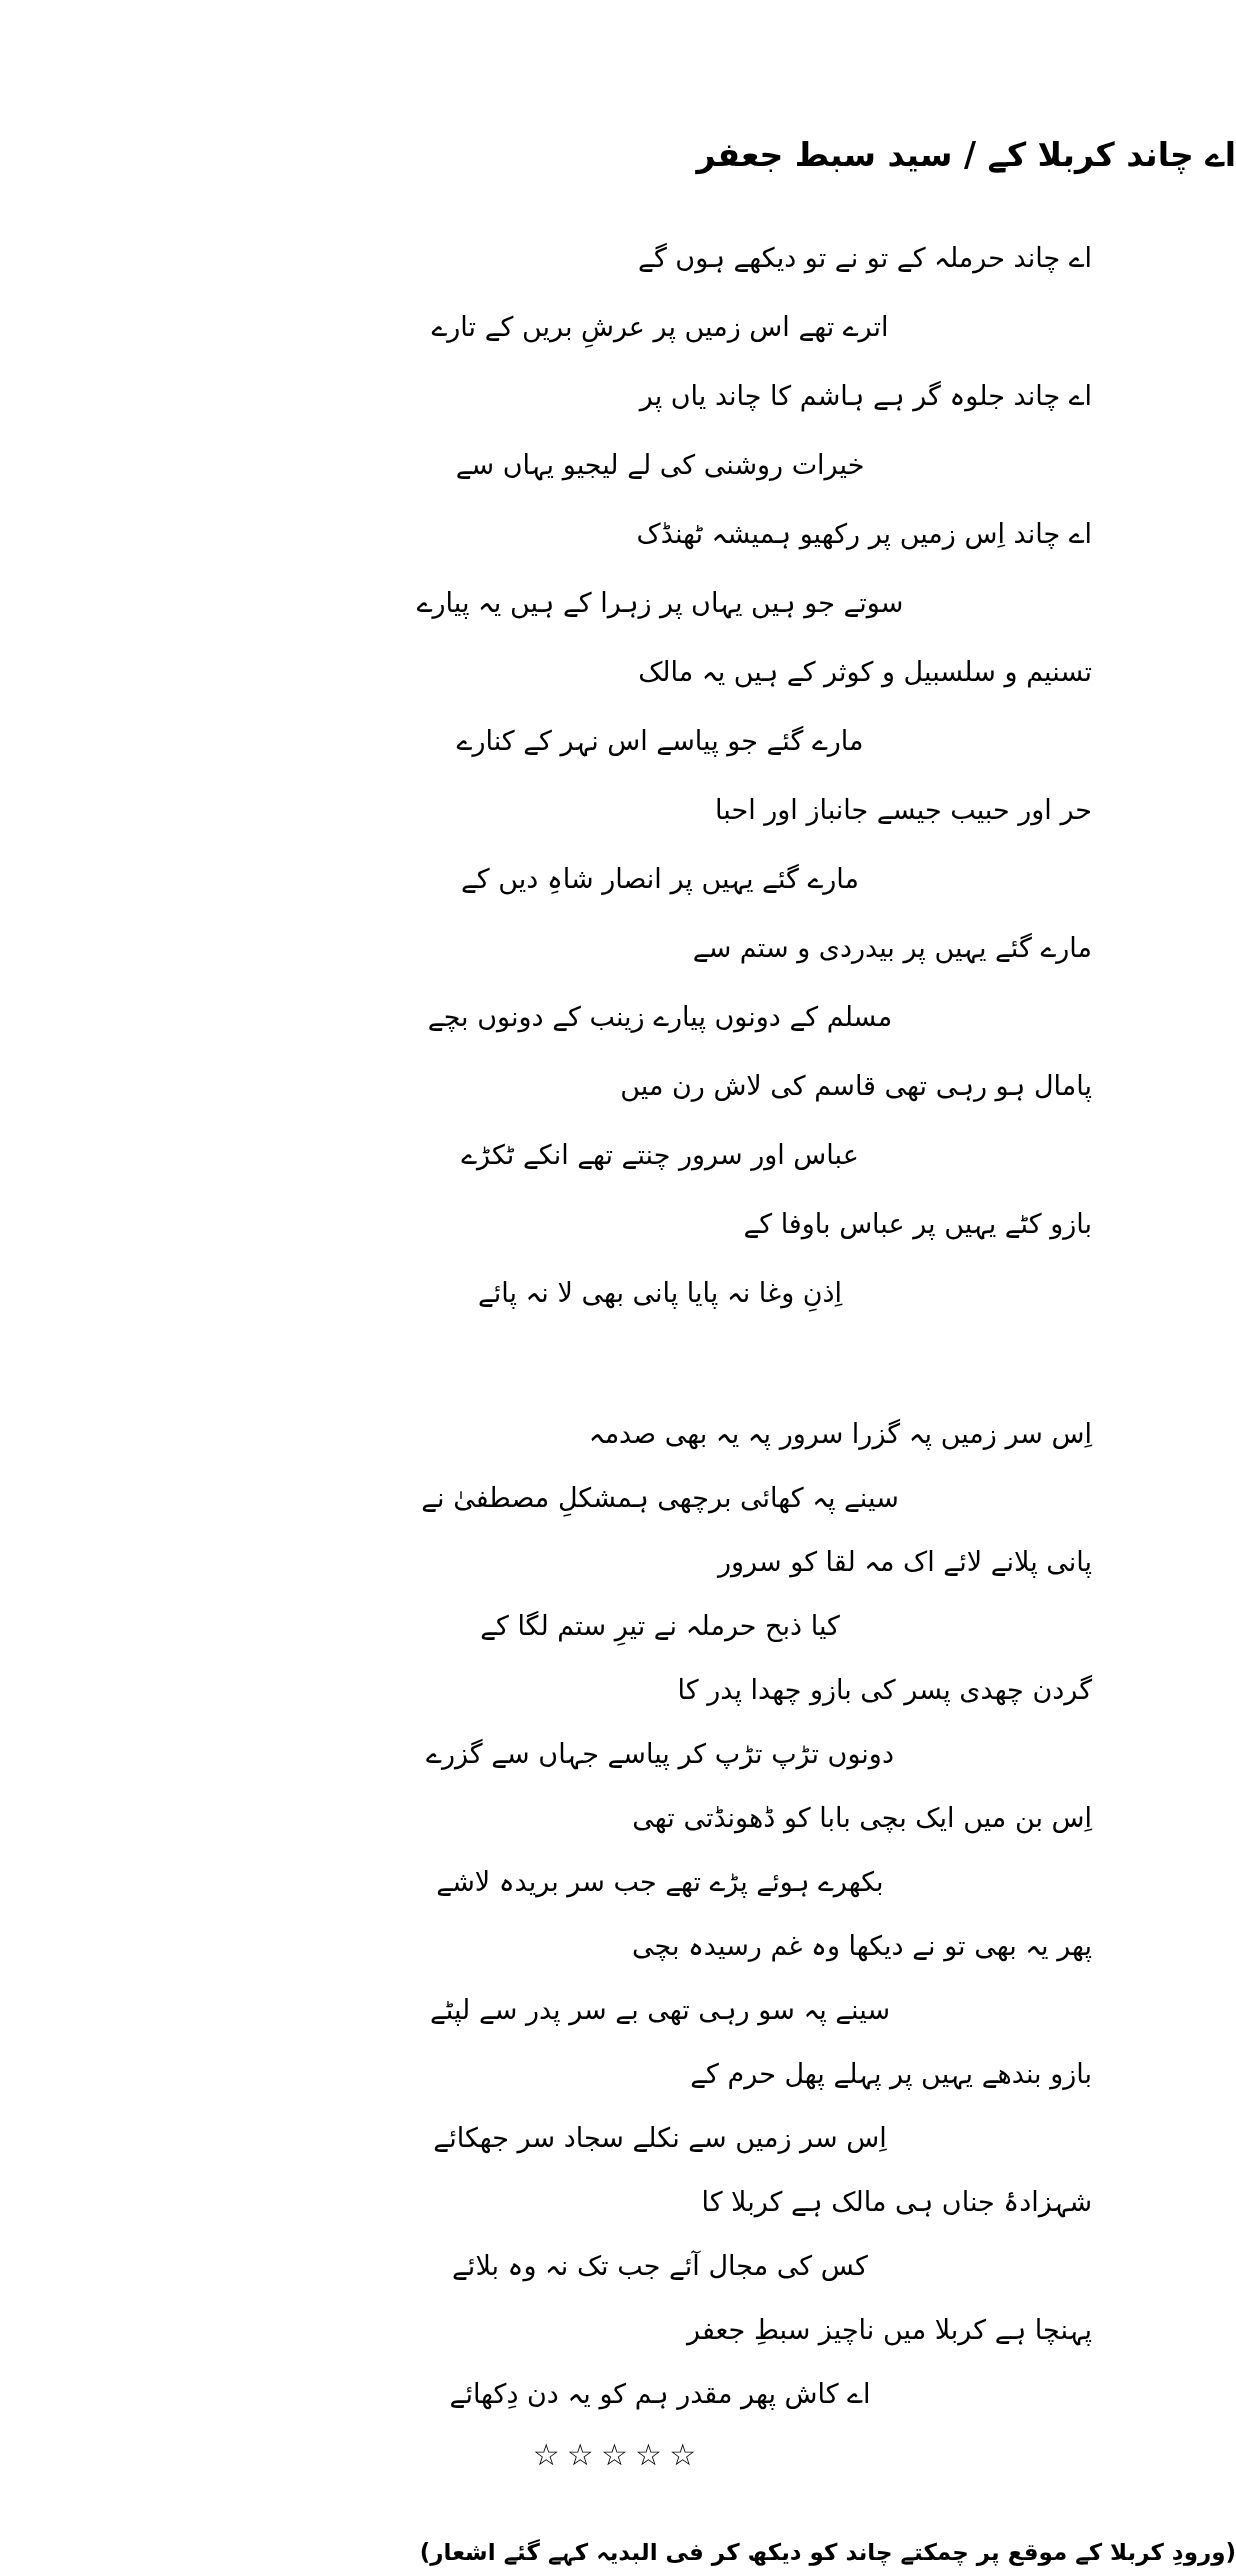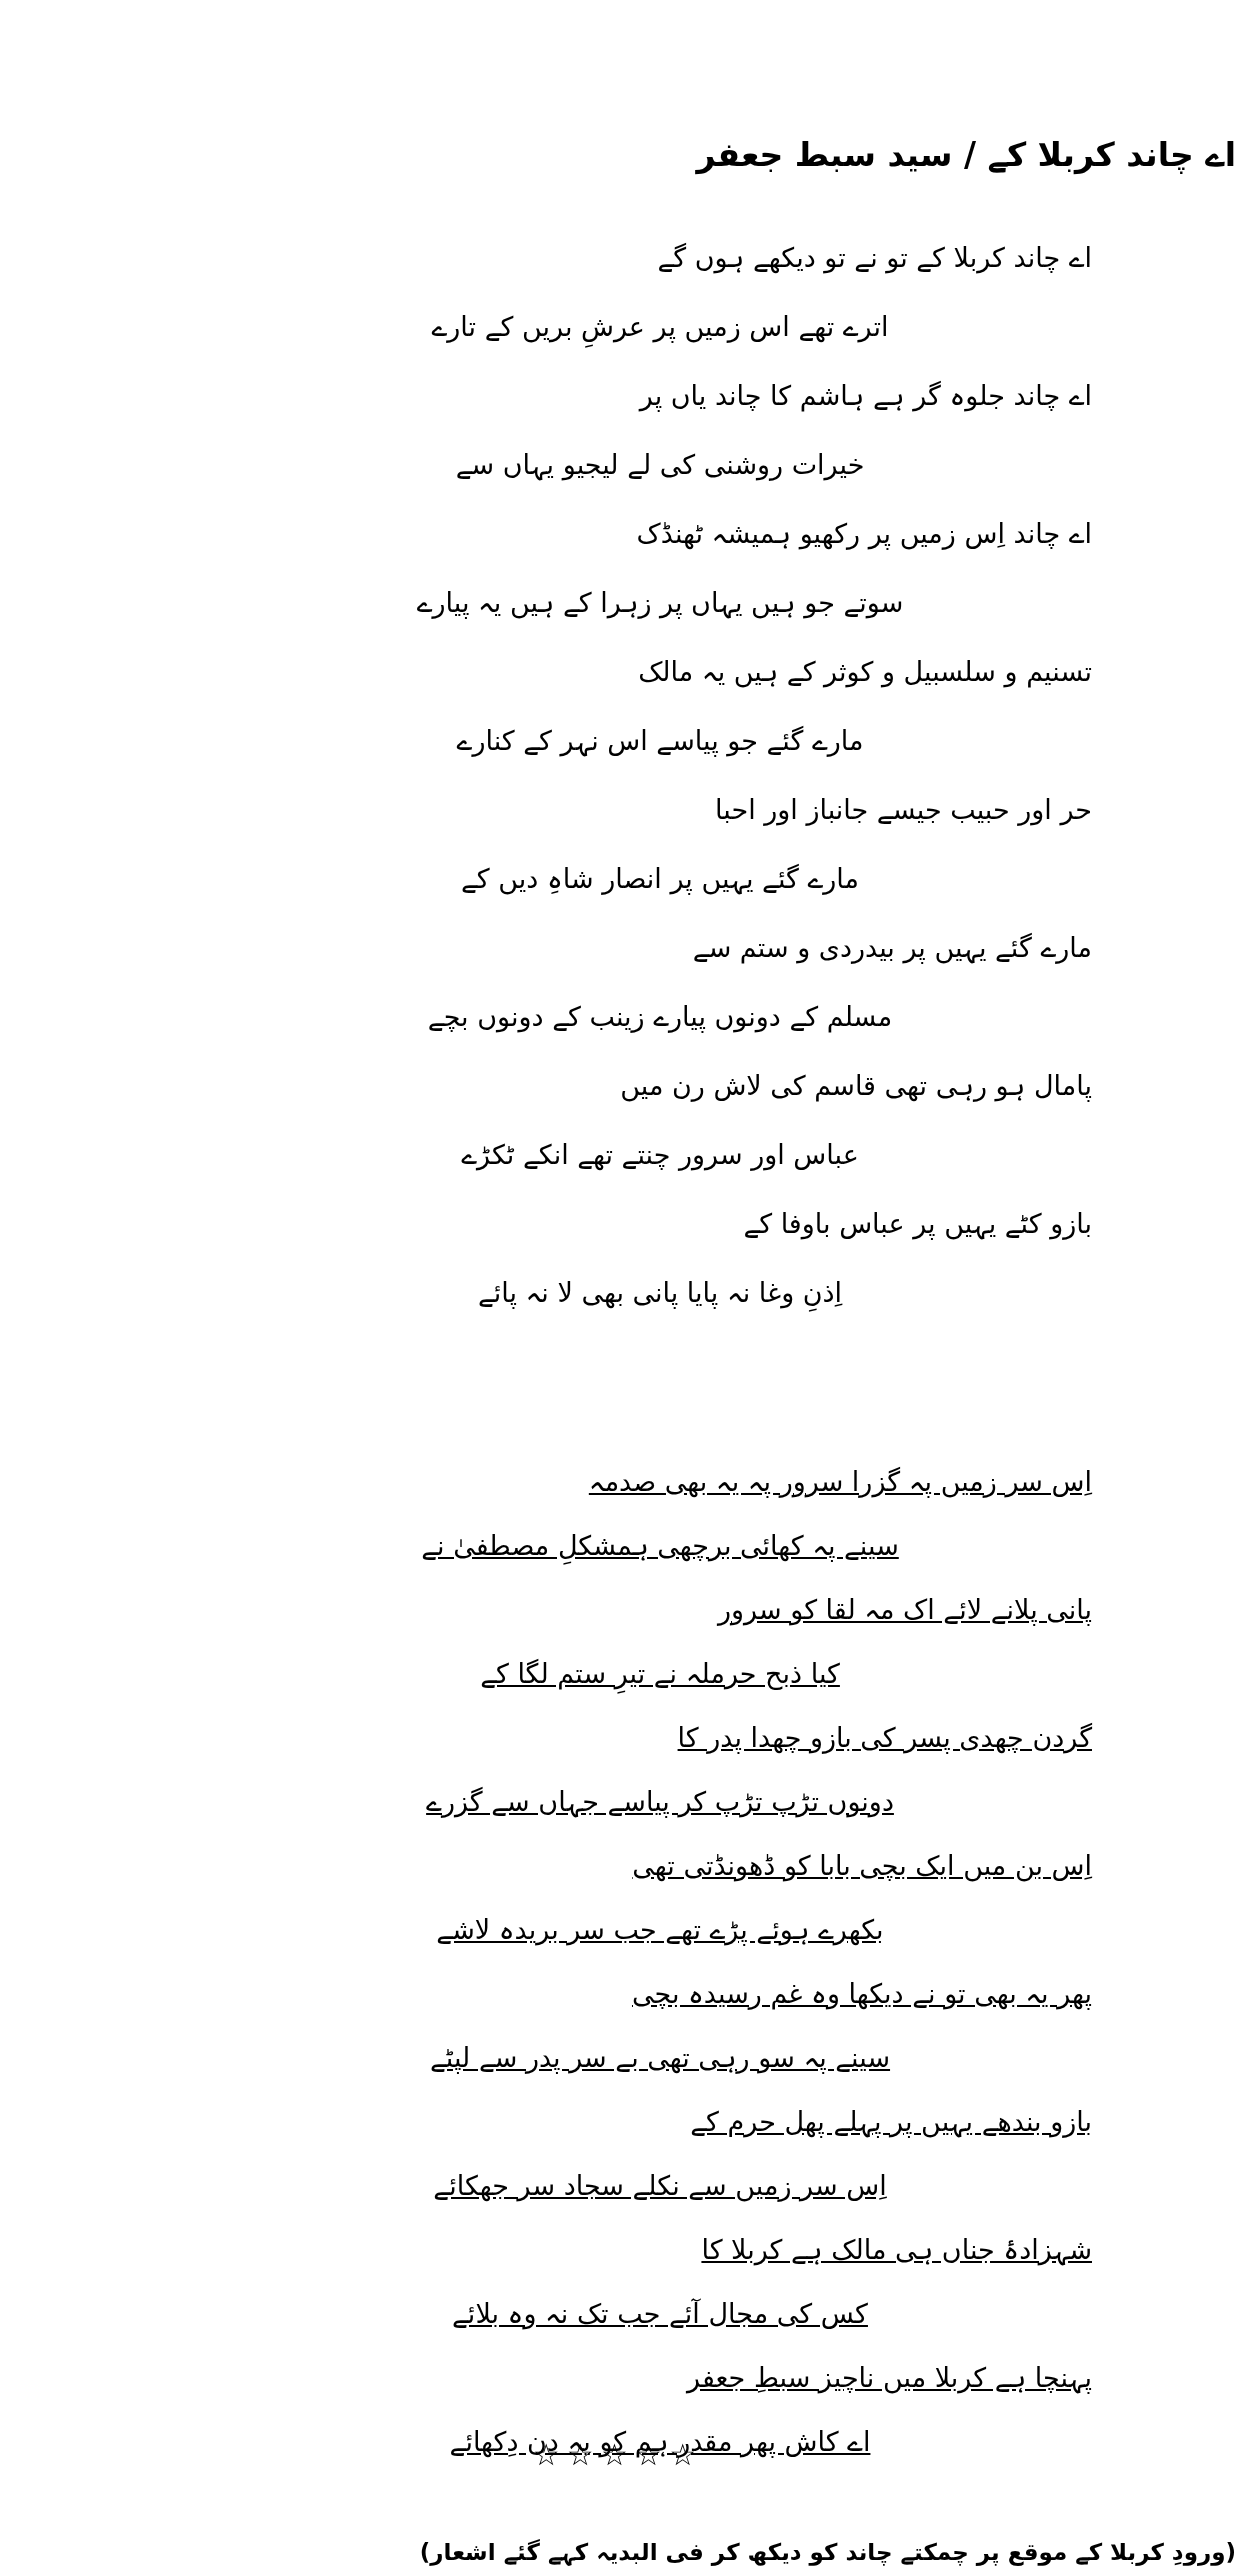--- a/index.html
+++ b/index.html
@@ -28,21 +28,21 @@
     font-size: 33px;
     font-weight: bold;
     letter-spacing: 0.5px;
   }
   .poem {
     position: absolute;
     right: 0;
     left: 0;
   }
   .stanza-1 { top: 223px; }
-  .stanza-2 { top: 1449px; text-decoration: underline; }
+  .stanza-2 { top: 1401px; }
   .line {
     display: flex;
     align-items: center;
     font-size: 27px;
     white-space: nowrap;
   }
   .stanza-1 .line { height: 69px; }
   .stanza-2 .line { height: 64px; }
   
   .line.r {
@@ -76,21 +76,21 @@
   }
 </style>
 </head>
 <body>
 
 <div class="page">
 
   <div class="title">اے چاند کربلا کے / سید سبط جعفر</div>
 
   <div class="poem stanza-1">
-    <div class="line r">اے چاند کربلا کے تو نے تو دیکھے ہوں گے</div>
+    <div class="line r">اے چاند حرملہ کے تو نے تو دیکھے ہوں گے</div>
     <div class="line c">اترے تھے اس زمیں پر عرشِ بریں کے تارے</div>
     <div class="line r">اے چاند جلوہ گر ہے ہاشم کا چاند یاں پر</div>
     <div class="line c">خیرات روشنی کی لے لیجیو یہاں سے</div>
     <div class="line r">اے چاند اِس زمیں پر رکھیو ہمیشہ ٹھنڈک</div>
     <div class="line c">سوتے جو ہیں یہاں پر زہرا کے ہیں یہ پیارے</div>
     <div class="line r">تسنیم و سلسبیل و کوثر کے ہیں یہ مالک</div>
     <div class="line c">مارے گئے جو پیاسے اس نہر کے کنارے</div>
     <div class="line r">حر اور حبیب جیسے جانباز اور احبا</div>
     <div class="line c">مارے گئے یہیں پر انصار شاہِ دیں کے</div>
     <div class="line r">مارے گئے یہیں پر بیدردی و ستم سے</div>

